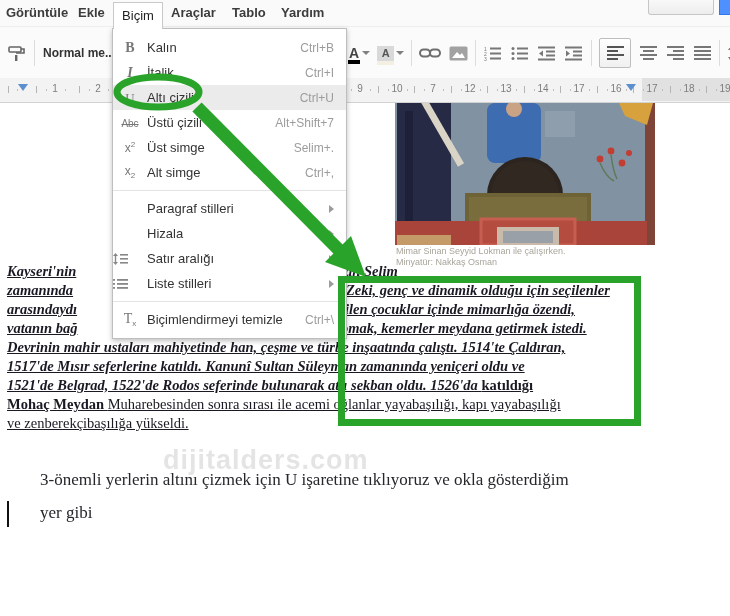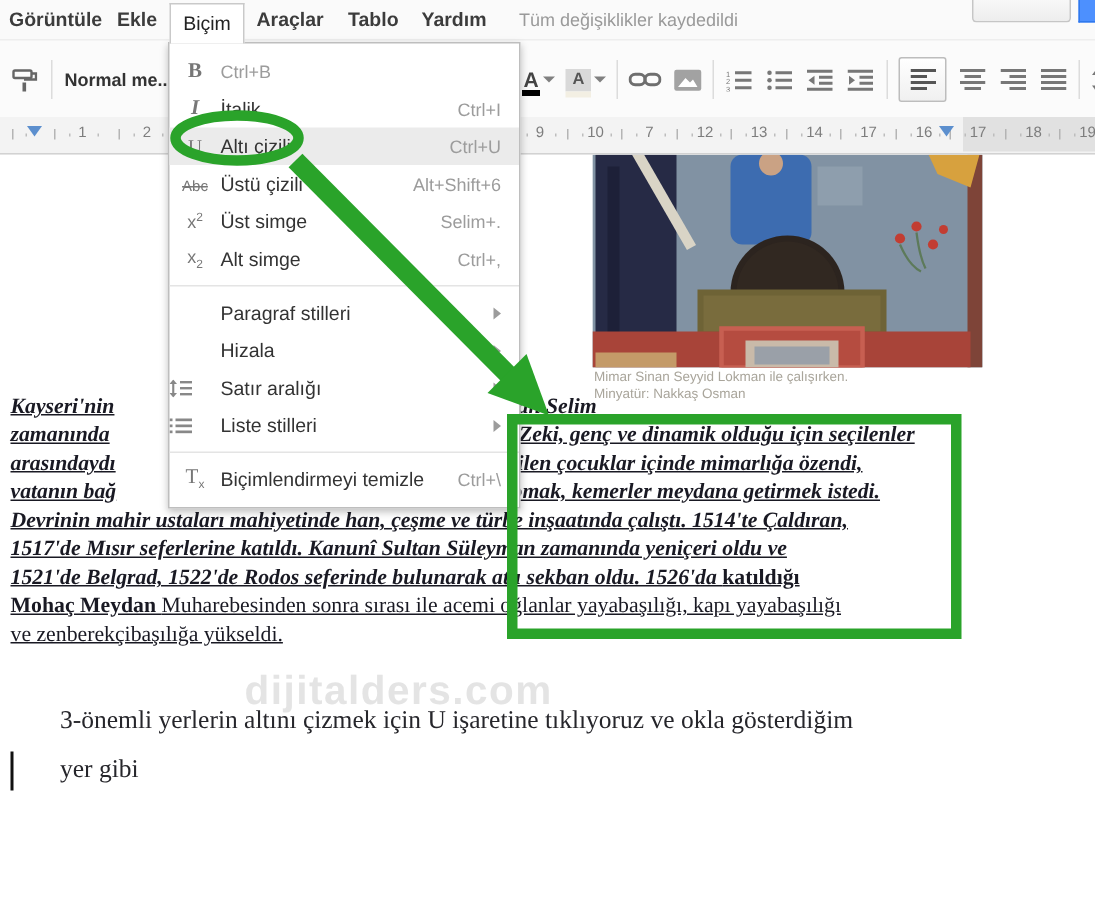--- a/index.html
+++ b/index.html
@@ -83,21 +83,20 @@
 <body>
 
 <div class="app">
 
   <div class="menubar">
     <span class="mb-item" style="left:6px">Görüntüle</span>
     <span class="mb-item" style="left:78px">Ekle</span>
     <span class="mb-item" style="left:171px">Araçlar</span>
     <span class="mb-item" style="left:232px">Tablo</span>
     <span class="mb-item" style="left:281px">Yardım</span>
-    <span class="mb-saved" style="left:346px">Tüm değişiklikler kaydedildi</span>
     <div class="corner-btn" style="left:648px;width:64px"></div>
     <div class="corner-blue" style="left:719px;width:11px"></div>
   </div>
 
   <div class="mb-tab">Biçim</div>
 
   <div class="toolbar">
     <div class="tb-left">
       <span class="tb-btn">
         <svg width="17" height="17" viewBox="0 0 17 17">
@@ -336,36 +335,37 @@
     <div class="watermark">dijitalders.com</div>
 
     <span class="note" style="left:40px;top:368px">3-önemli yerlerin altını çizmek için U işaretine tıklıyoruz ve okla gösterdiğim</span>
     <span class="note" style="left:40px;top:401px">yer gibi</span>
     <div class="cursor-bar"></div>
   </div>
 
   <div class="menu-panel">
     <div class="mi">
       <span class="mi-icon"><span class="serifb">B</span></span>
+      <span class="mi-label">Kalın</span>
       <span class="mi-short">Ctrl+B</span>
     </div>
     <div class="mi">
       <span class="mi-icon"><span class="serifi">I</span></span>
       <span class="mi-label">İtalik</span>
       <span class="mi-short">Ctrl+I</span>
     </div>
     <div class="mi hl">
       <span class="mi-icon"><span class="serifu">U</span></span>
       <span class="mi-label">Altı çizili</span>
       <span class="mi-short">Ctrl+U</span>
     </div>
     <div class="mi">
       <span class="mi-icon"><span class="strik">Abc</span></span>
       <span class="mi-label">Üstü çizili</span>
-      <span class="mi-short">Alt+Shift+6</span>
+      <span class="mi-short">Alt+Shift+7</span>
     </div>
     <div class="mi">
       <span class="mi-icon">x<sup>2</sup></span>
       <span class="mi-label">Üst simge</span>
       <span class="mi-short">Selim+.</span>
     </div>
     <div class="mi">
       <span class="mi-icon">x<sub>2</sub></span>
       <span class="mi-label">Alt simge</span>
       <span class="mi-short">Ctrl+,</span>

